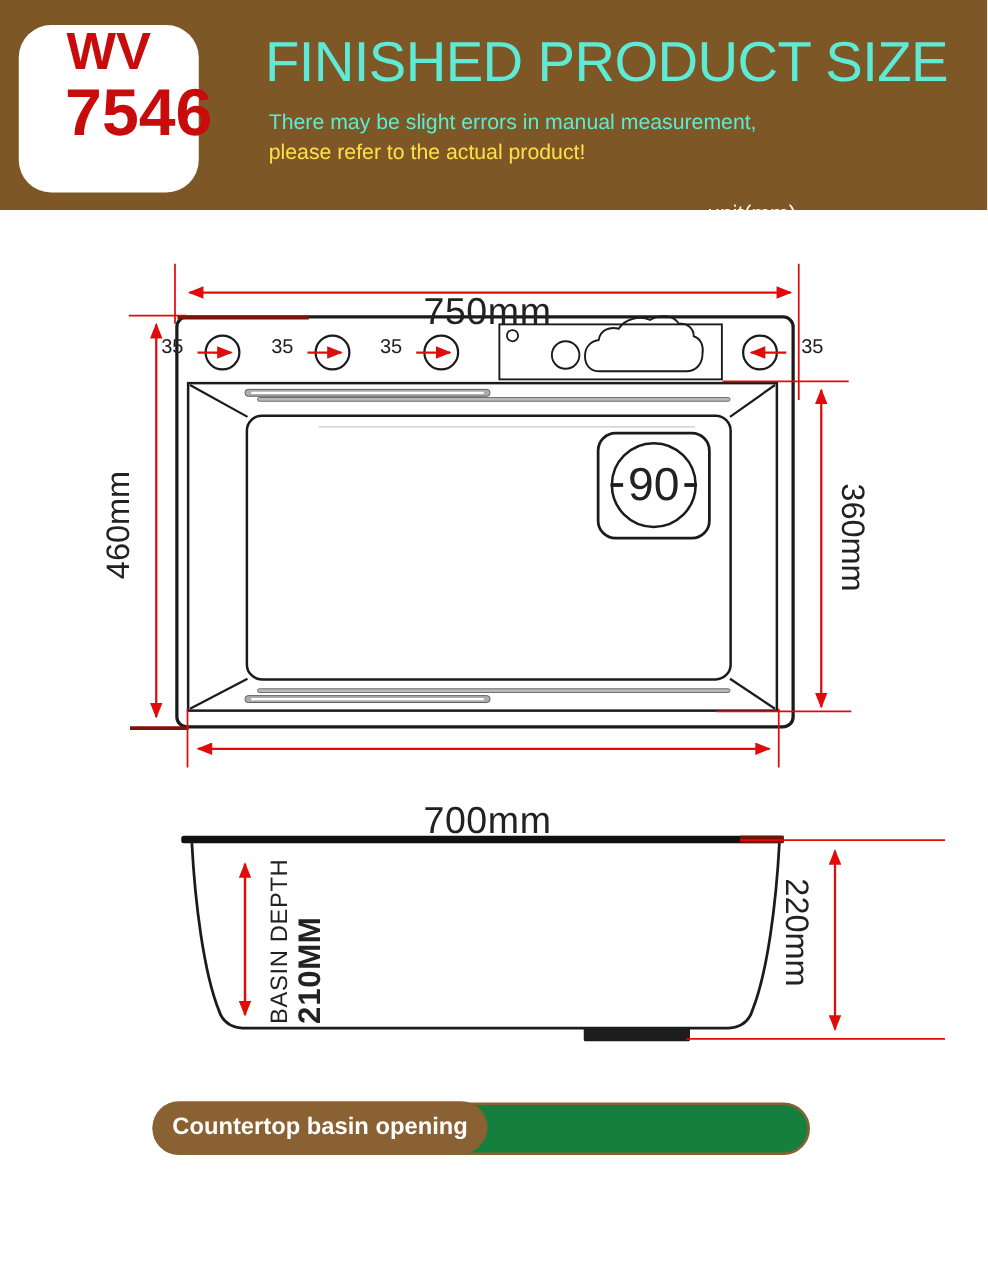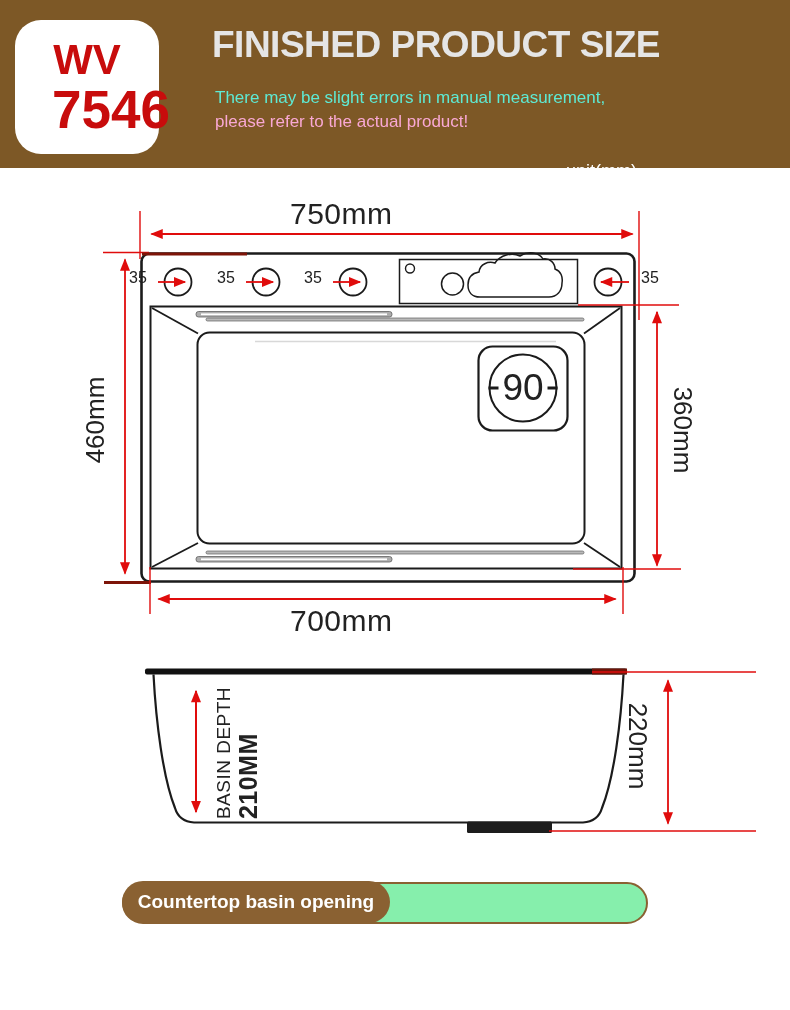--- a/index.html
+++ b/index.html
@@ -5,42 +5,42 @@
   :root{
     --brown:#7d5826; --badge-brown:#8a6132; --red:#e00c0c; --model-red:#c80c0c; --ink:#1b1b1b;
   }
   html,body{margin:0;padding:0;background:#fff;}
   body{font-family:"Liberation Sans", sans-serif;}
   .page{position:relative;width:790px;height:1010px;background:#fff;overflow:hidden;}
 
   
   .banner{position:absolute;left:0;top:0;width:790px;height:168px;background:var(--brown);}
   .model-box{position:absolute;left:15px;top:20px;width:144px;height:134px;background:#fff;border-radius:26px;
-    display:flex;flex-direction:column;align-items:center;justify-content:center;gap:2px;}
+    display:flex;flex-direction:column;align-items:center;gap:2px;}
   .model-l1{color:var(--model-red);font-weight:bold;font-size:42px;line-height:1;}
   .model-l2{color:var(--model-red);font-weight:bold;font-size:53px;line-height:1;margin-left:48px;}
-  .title{position:absolute;left:212px;top:24px;color:#e5e5e5;font-weight:bold;font-size:37px;white-space:nowrap;letter-spacing:-.5px;}
+  .title{position:absolute;left:212px;top:24px;color:#5eead4;font-weight:normal;font-size:45px;white-space:nowrap;letter-spacing:-.5px;}
   .sub1{position:absolute;left:215px;top:88px;color:#5eead4;font-size:17px;}
-  .sub2{position:absolute;left:215px;top:112px;color:#f9a8d4;font-size:17px;}
+  .sub2{position:absolute;left:215px;top:112px;color:#fde047;font-size:17px;}
   .unit{position:absolute;left:566px;top:117px;color:#fff;font-size:18px;margin-top:44px;}
 
   
   .lbl{position:absolute;color:#222;white-space:nowrap;}
-  .c{text-align:left;}
+  .c{text-align:center;margin-top:36px;}
   .dim-h{font-size:30px;letter-spacing:.5px;}
   .dim-35{font-size:16px;}
   .rot{transform:translate(-50%,-50%) rotate(90deg);font-size:26px;}
   .rot-ccw{transform:translate(-50%,-50%) rotate(-90deg);font-size:26px;}
   .drain-90{font-size:37px;transform:translate(-50%,-50%);}
   .depth-block{transform:translate(-50%,-50%) rotate(-90deg);text-align:left;line-height:1.12;}
   .depth-block .l1{font-size:19px;letter-spacing:.5px;display:block;}
   .depth-block .l2{font-size:25px;font-weight:bold;letter-spacing:.5px;display:block;}
 
   
-  .pill{position:absolute;left:122px;top:882px;width:526px;height:42px;box-sizing:border-box;background:#86efac;
+  .pill{position:absolute;left:122px;top:882px;width:526px;height:42px;box-sizing:border-box;background:#15803d;
     border:2px solid var(--badge-brown);border-radius:22px;display:flex;align-items:center;}
   .pill-left{width:268px;height:42px;margin:-2px 0 0 -2px;background:var(--badge-brown);border-radius:22px;
     display:flex;align-items:center;justify-content:center;color:#fff;font-weight:bold;font-size:19px;white-space:nowrap;}
   .pill-right{flex:1;text-align:center;font-weight:bold;font-size:31px;color:#111;white-space:nowrap;}
 
   svg .k{stroke:var(--ink);fill:none;}
   svg .r{stroke:var(--red);fill:none;}
   svg .dk{stroke:#7d1408;fill:none;}
 </style>
 </head>

